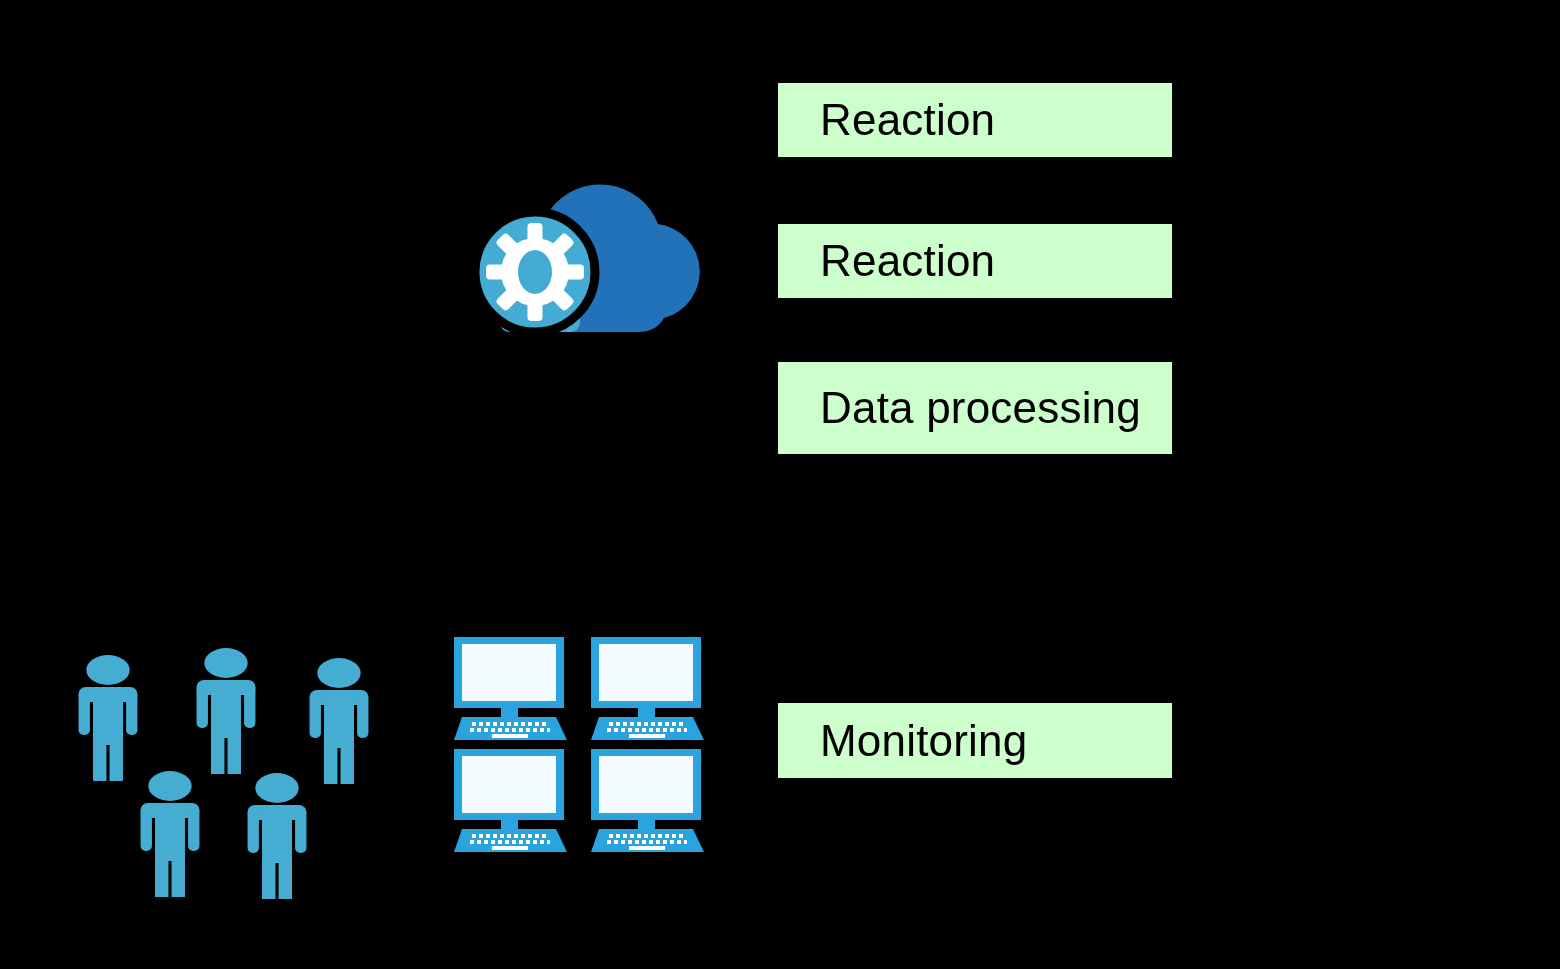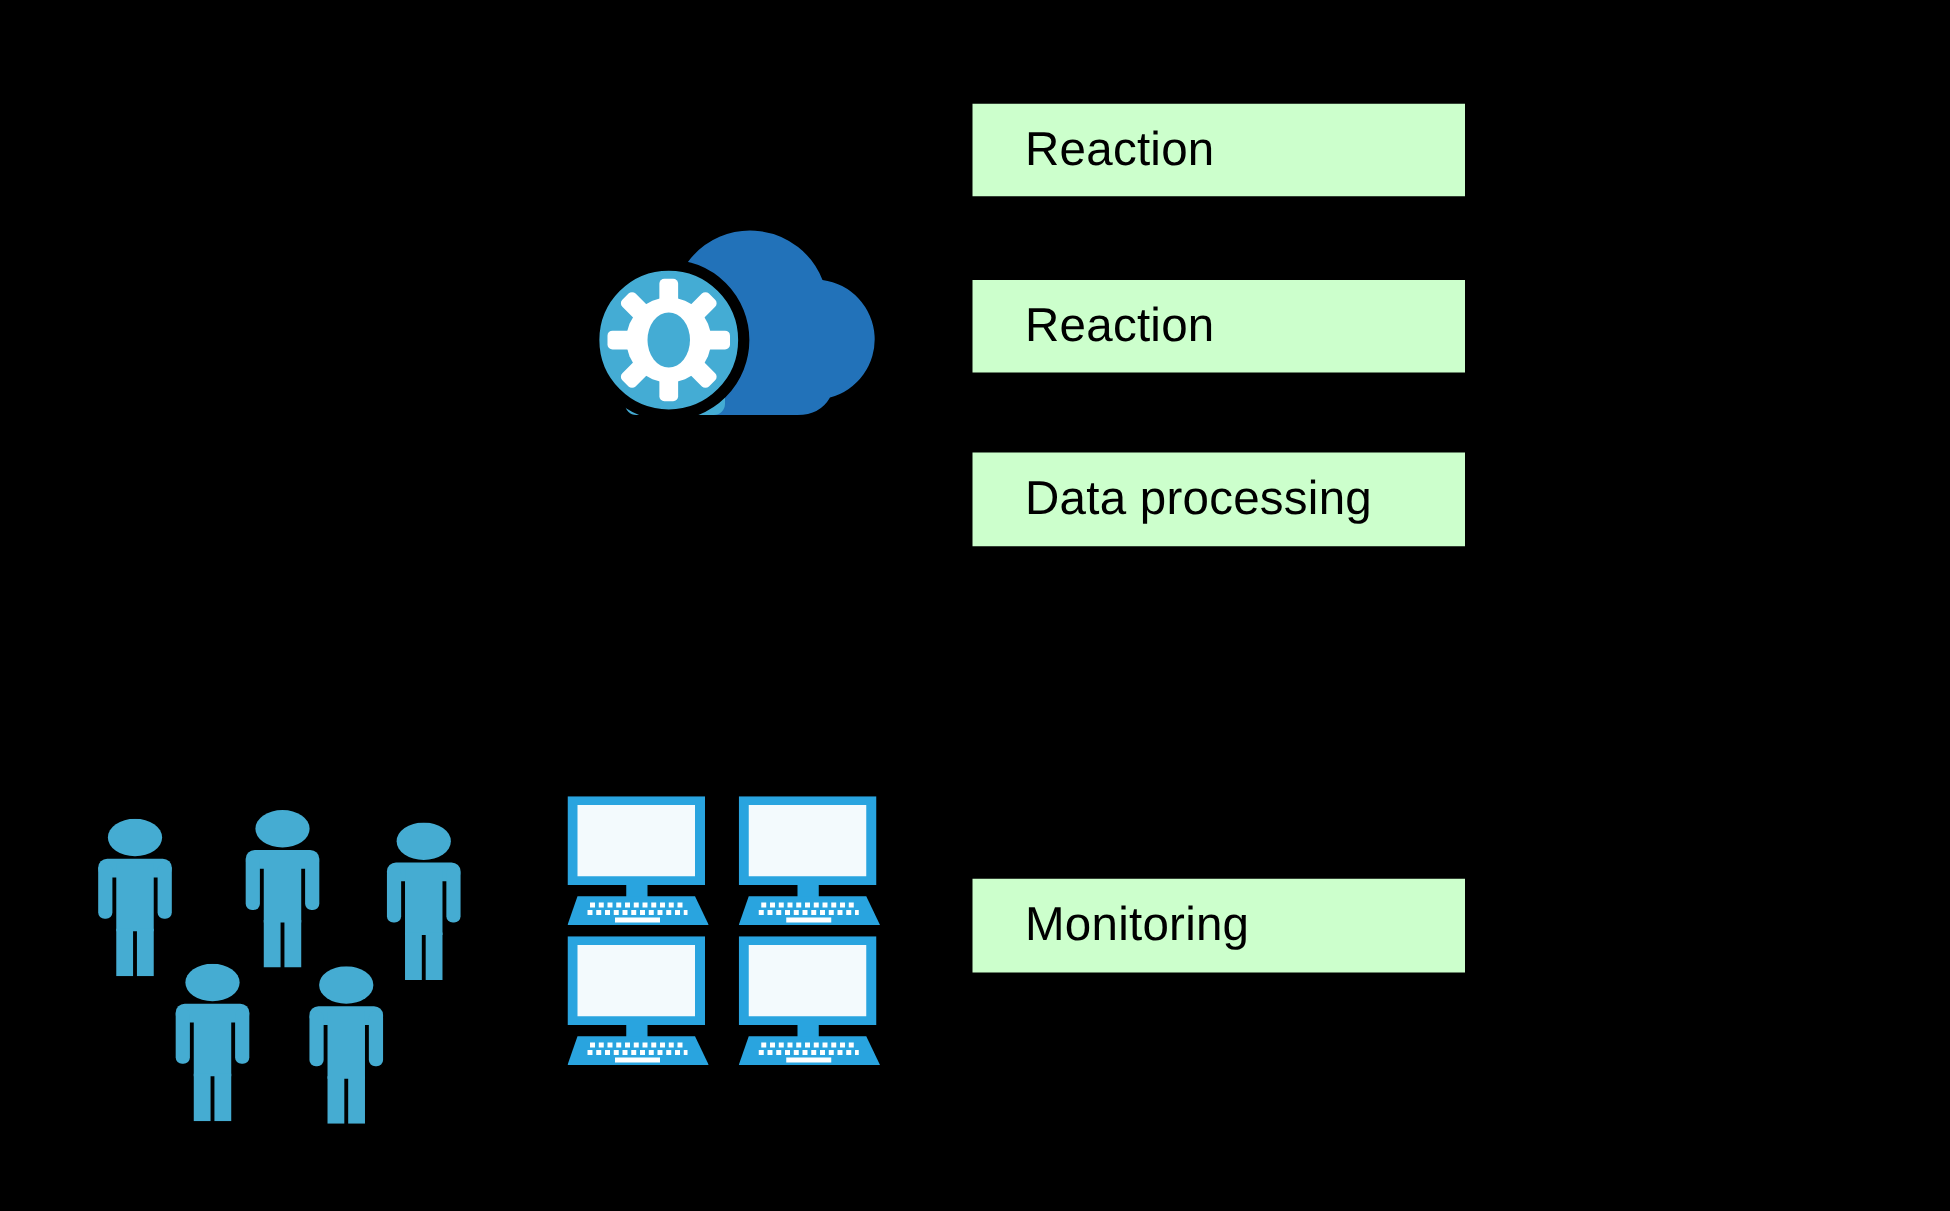--- a/index.html
+++ b/index.html
@@ -23,28 +23,28 @@
     left: 778px;
     width: 394px;
     height: 74px;
     background: #CCFFCC;
     display: flex;
     align-items: center;
     box-sizing: border-box;
     padding-left: 42px;
   }
   .stage .label {
-    font-size: 38px;
+    font-size: 44px;
     color: #000;
     letter-spacing: 0.2px;
     white-space: nowrap;
   }
   #stage-reaction   { top: 83px;  }
   #stage-decision   { top: 224px; }
-  #stage-dataproc   { top: 362px; height: 75px; }
+  #stage-dataproc   { top: 362px; height: 92px; }
   #stage-monitoring { top: 703px; height: 75px; }
 
   svg { display: block; }
 </style>
 </head>
 <body>
 
 <div class="canvas">
 
   <svg width="0" height="0" aria-hidden="true">

